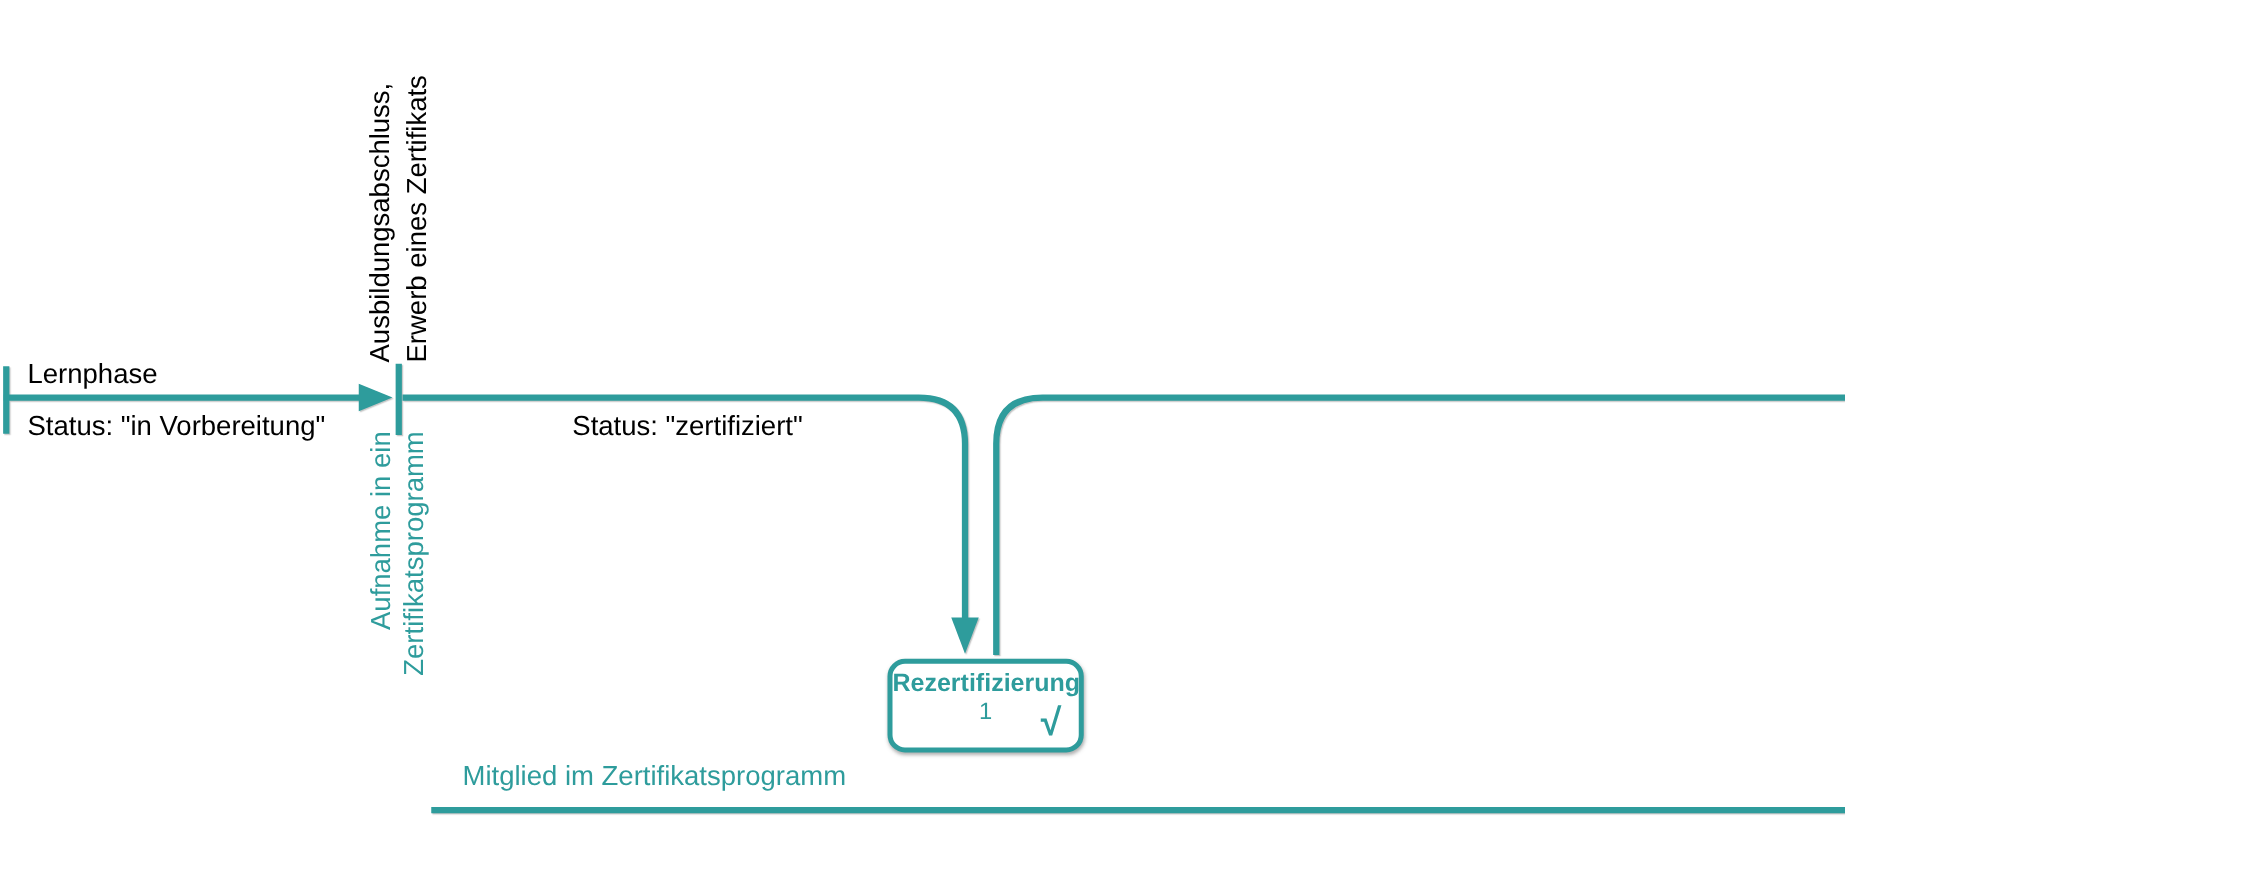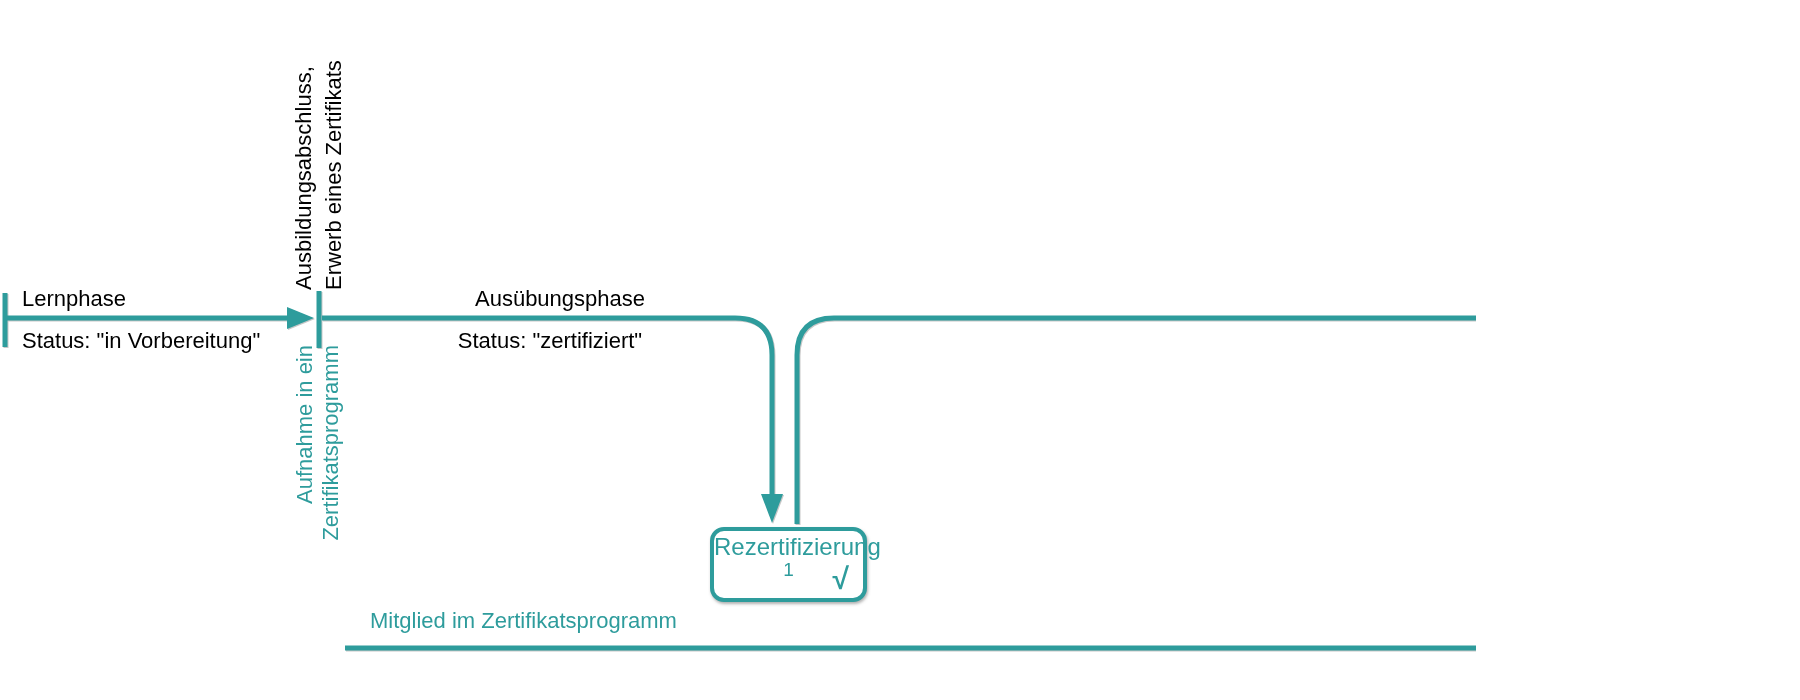--- a/index.html
+++ b/index.html
@@ -40,22 +40,23 @@
     position: absolute; left: 710px; top: 527px;
     width: 157px; height: 75px;
     background: #ffffff;
     border: 4px solid var(--accent);
     border-radius: 14px;
     box-shadow: 1px 2px 3px rgba(100,100,100,0.5);
     text-align: center;
   }
   #recert-box .title {
     margin-top: 5px;
-    font-size: 24px; line-height: 22px;
+    font-size: 20px; line-height: 22px;
     color: var(--accent);
+    font-weight: bold;
   }
   #recert-box .num-row { position: relative; height: 36px; }
   #recert-box .num {
     font-size: 19px; line-height: 24px; color: var(--accent);
   }
   #recert-box .check {
     position: absolute; right: 14px; bottom: 0px;
     font-size: 30px; font-weight: bold; color: var(--accent);
     line-height: 30px;
   }
@@ -78,21 +79,20 @@
     <path class="stroke" d="M 797 524 V 355 q 0 -37 37 -37 H 1757"></path>
     <polygon class="fill" points="1756,307 1756,329 1789,318"></polygon>
 
     <line class="stroke" x1="345" y1="648" x2="1757" y2="648"></line>
     <polygon class="fill" points="1756,637 1756,659 1789,648"></polygon>
   </svg>
 
   <div class="lbl" style="left:22px; top:286px;">Lernphase</div>
   <div class="lbl" style="left:22px; top:328px;">Status: "in Vorbereitung"</div>
 
-  <div class="lbl center-box" style="left:395px; top:286px; width:330px;">Ausübungsphase</div>
   <div class="lbl center-box" style="left:385px; top:328px; width:330px;">Status: "zertifiziert"</div>
 
   <div class="rot" id="milestone-start-label">
     <div>Ausbildungsabschluss,</div>
     <div>Erwerb eines Zertifikats</div>
   </div>
 
   <div class="rot teal" id="program-entry-label">
     <div>Aufnahme in ein</div>
     <div>Zertifikatsprogramm</div>

